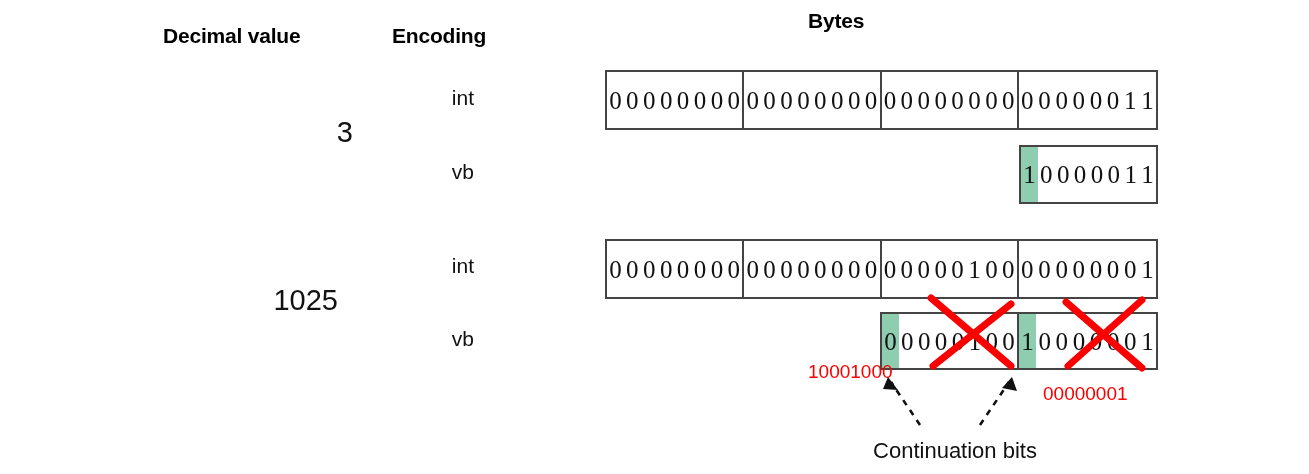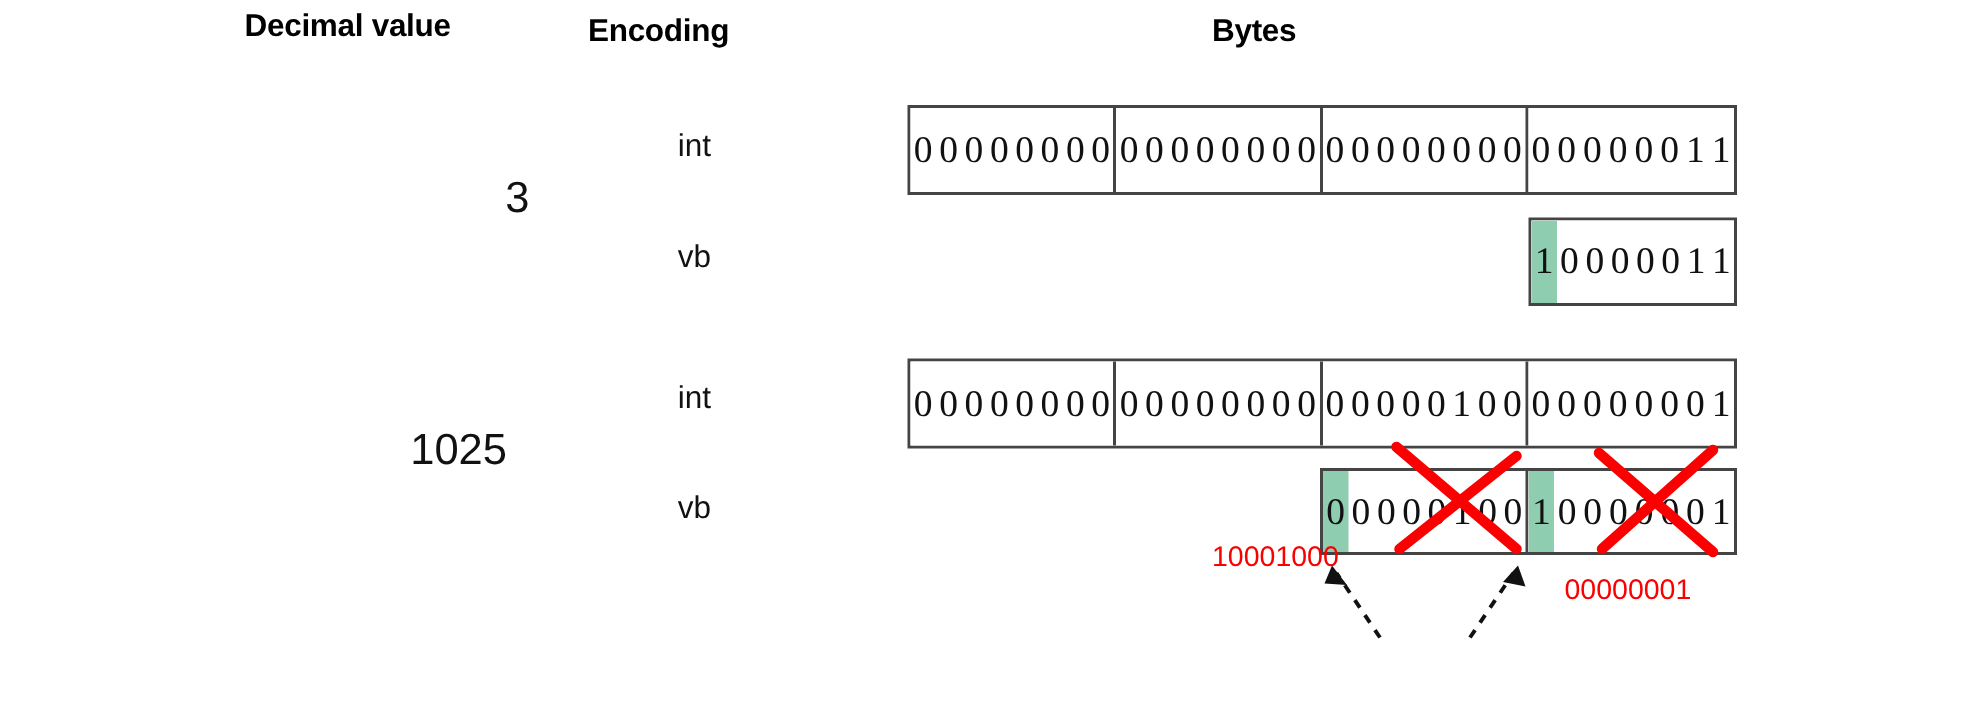--- a/index.html
+++ b/index.html
@@ -18,22 +18,22 @@
 
   
   .col-header {
     position: absolute;
     font-weight: bold;
     font-size: 21px;
     color: #000000;
     white-space: nowrap;
     letter-spacing: -0.2px;
   }
-  #hdr-decimal { left: 163px; top: 6px; text-align: right; }
-  #hdr-encoding { left: 392px; top: 9px; text-align: right; }
+  #hdr-decimal { left: 163px; top: 24px; text-align: right; }
+  #hdr-encoding { left: 392px; top: 24px; text-align: right; }
   #hdr-bytes { left: 808px; top: 9px; }
 
   
   .value-label {
     position: absolute;
     font-size: 29px;
     color: #111111;
     white-space: nowrap;
     text-align: right;
   }
@@ -286,14 +286,15 @@
 
   <svg id="arrows" viewBox="0 0 180 62">
     <g stroke="#111111" stroke-width="2.6" fill="none" stroke-dasharray="6,6">
       <line x1="60" y1="55" x2="31" y2="12"></line>
       <line x1="120" y1="55" x2="149" y2="12"></line>
     </g>
     <polygon points="28,7 38,20 23,19" fill="#111111"></polygon>
     <polygon points="152,7 157,21 142,18" fill="#111111"></polygon>
   </svg>
 
+  <div id="caption">Continuation bits</div>
 
 </div>
 
 </body></html>

